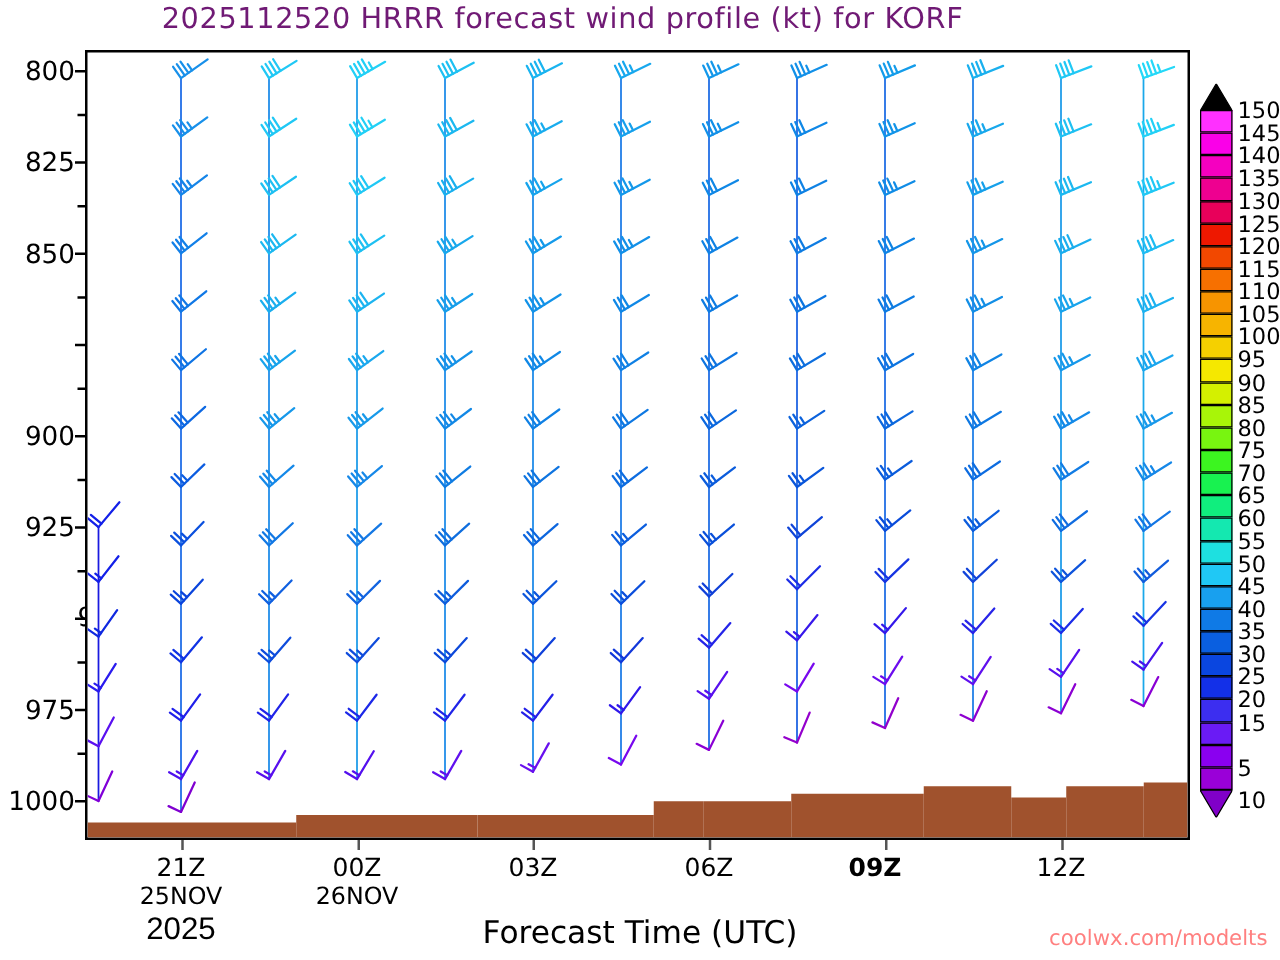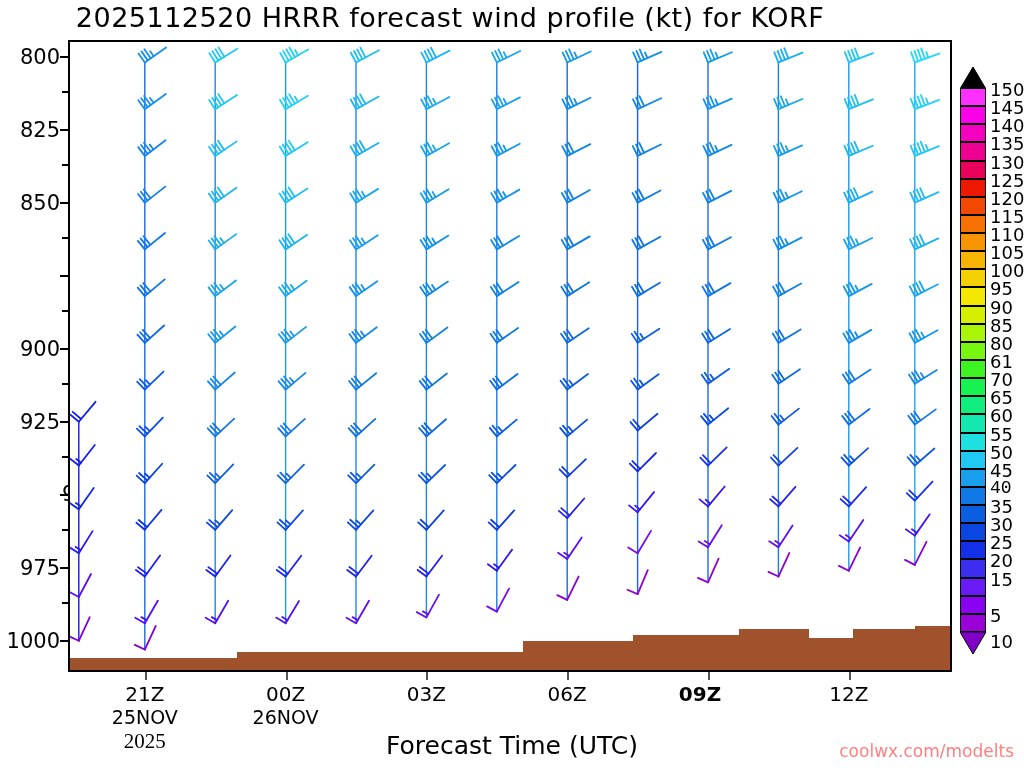--- a/index.html
+++ b/index.html
@@ -1,21 +1,21 @@
 <!DOCTYPE html>
 <html><head>
 <meta charset="utf-8">
 <style>
   html,body{margin:0;padding:0;background:#ffffff;}
   body{width:1024px;height:768px;position:relative;overflow:hidden;
        font-family:"DejaVu Sans",sans-serif;}
 
   
   #title{position:absolute;left:0;top:2px;width:900px;text-align:center;
-         font-size:27px;color:#000000;letter-spacing:0.5px;
+         font-size:23px;color:#701a75;letter-spacing:0.5px;
          font-family:"DejaVu Sans",sans-serif;}
 
   
   #plot{position:absolute;left:68px;top:40px;width:884px;height:632px;
         border:2px solid #000;box-sizing:border-box;background:#fff;}
   #plot-inner{position:absolute;left:0;top:0;width:100%;height:100%;overflow:hidden;}
 
   
   .terrain-seg{position:absolute;bottom:0;background:#A0522D;}
   .y-tick-label{position:absolute;text-align:right;font-size:21px;color:#000;
@@ -27,23 +27,23 @@
           transform:translateY(-50%);}
 
   
   .x-tick{position:absolute;top:672px;width:2px;height:8px;background:#555;}
   .x-tick-label{position:absolute;top:682px;font-size:20px;color:#000;
                 transform:translateX(-50%);white-space:nowrap;
                 font-family:"DejaVu Sans",sans-serif;}
   .x-sub-label{position:absolute;top:706px;font-size:19px;color:#000;
                transform:translateX(-50%);white-space:nowrap;
                font-family:"DejaVu Sans",sans-serif;}
-  .x-sub2-label{position:absolute;top:729px;font-size:21px;color:#000;
+  .x-sub2-label{position:absolute;top:729px;font-size:25px;color:#000;
                transform:translateX(-50%);white-space:nowrap;
-               font-family:Liberation Serif, serif;}
+               font-family:Liberation Sans, sans-serif;}
 
   #xaxis-title{position:absolute;left:0;top:731px;width:1024px;text-align:center;
                font-size:25px;color:#000;
                font-family:"DejaVu Sans",sans-serif;}
 
   #watermark{position:absolute;right:10px;top:741px;font-size:17px;
              color:#ff8080;font-family:"DejaVu Sans",sans-serif;}
 
   
   #cbar{position:absolute;left:960px;top:88px;width:26px;height:544px;}
@@ -855,35 +855,35 @@
     <div class="cb-label" style="top: 182.333px;">100</div>
     <div class="cb-cell" style="top: 199.467px; height: 18.1333px; background: rgb(245, 232, 0);"></div>
     <div class="cb-label" style="top: 200.467px;">95</div>
     <div class="cb-cell" style="top: 217.6px; height: 18.1333px; background: rgb(212, 240, 0);"></div>
     <div class="cb-label" style="top: 218.6px;">90</div>
     <div class="cb-cell" style="top: 235.733px; height: 18.1333px; background: rgb(168, 245, 8);"></div>
     <div class="cb-label" style="top: 236.733px;">85</div>
     <div class="cb-cell" style="top: 253.867px; height: 18.1333px; background: rgb(120, 245, 16);"></div>
     <div class="cb-label" style="top: 254.867px;">80</div>
     <div class="cb-cell" style="top: 272px; height: 18.1333px; background: rgb(60, 245, 32);"></div>
-    <div class="cb-label" style="top: 273px;">61</div>
+    <div class="cb-label" style="top: 273px;">75</div>
     <div class="cb-cell" style="top: 290.133px; height: 18.1333px; background: rgb(24, 242, 80);"></div>
     <div class="cb-label" style="top: 291.133px;">70</div>
     <div class="cb-cell" style="top: 308.267px; height: 18.1333px; background: rgb(16, 238, 126);"></div>
     <div class="cb-label" style="top: 309.267px;">65</div>
     <div class="cb-cell" style="top: 326.4px; height: 18.1333px; background: rgb(20, 232, 176);"></div>
     <div class="cb-label" style="top: 327.4px;">60</div>
     <div class="cb-cell" style="top: 344.533px; height: 18.1333px; background: rgb(30, 224, 224);"></div>
     <div class="cb-label" style="top: 345.533px;">55</div>
     <div class="cb-cell" style="top: 362.667px; height: 18.1333px; background: rgb(32, 200, 245);"></div>
     <div class="cb-label" style="top: 363.667px;">50</div>
     <div class="cb-cell" style="top: 380.8px; height: 18.1333px; background: rgb(24, 160, 239);"></div>
     <div class="cb-label" style="top: 381.8px;">45</div>
     <div class="cb-cell" style="top: 398.933px; height: 18.1333px; background: rgb(15, 122, 230);"></div>
-    <div class="cb-label" style="top: 399.933px; font-family: Liberation Mono, monospace;">40</div>
+    <div class="cb-label" style="top: 399.933px;">40</div>
     <div class="cb-cell" style="top: 417.067px; height: 18.1333px; background: rgb(10, 95, 224);"></div>
     <div class="cb-label" style="top: 418.067px;">35</div>
     <div class="cb-cell" style="top: 435.2px; height: 18.1333px; background: rgb(10, 70, 224);"></div>
     <div class="cb-label" style="top: 436.2px;">30</div>
     <div class="cb-cell" style="top: 453.333px; height: 18.1333px; background: rgb(19, 48, 232);"></div>
     <div class="cb-label" style="top: 454.333px;">25</div>
     <div class="cb-cell" style="top: 471.467px; height: 18.1333px; background: rgb(60, 46, 240);"></div>
     <div class="cb-label" style="top: 472.467px;">20</div>
     <div class="cb-cell" style="top: 489.6px; height: 18.1333px; background: rgb(106, 27, 245);"></div>
     <div class="cb-label" style="top: 490.6px;">15</div>

